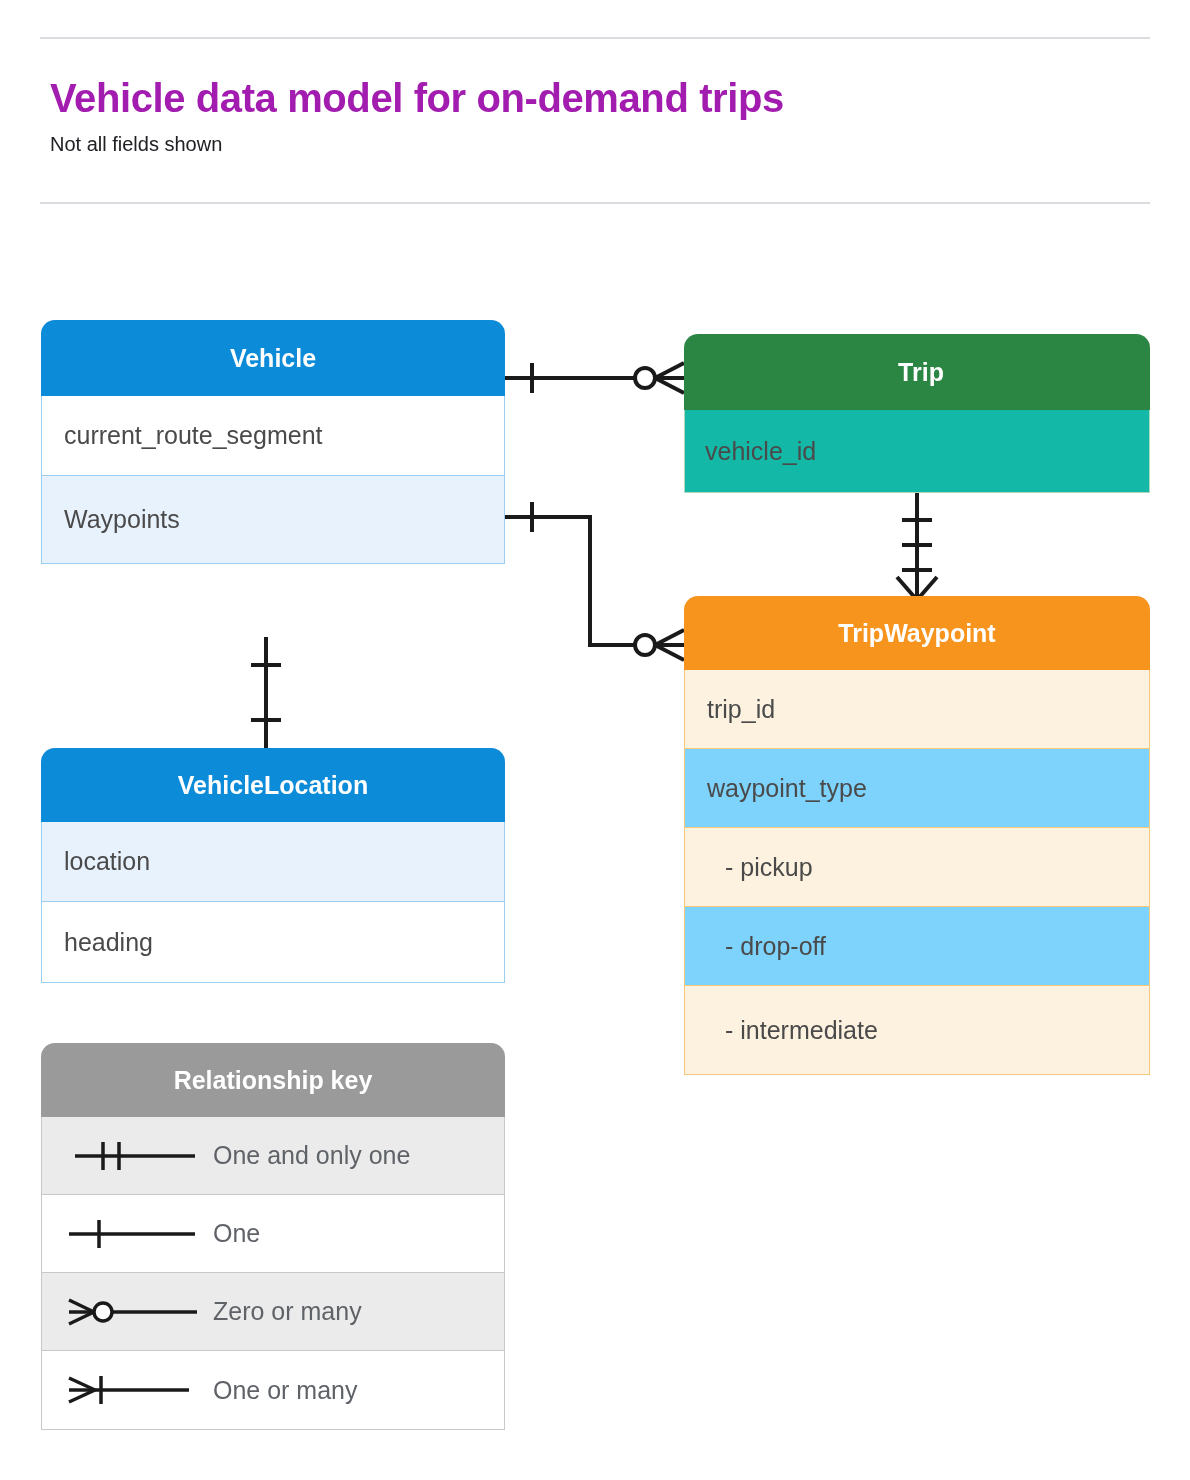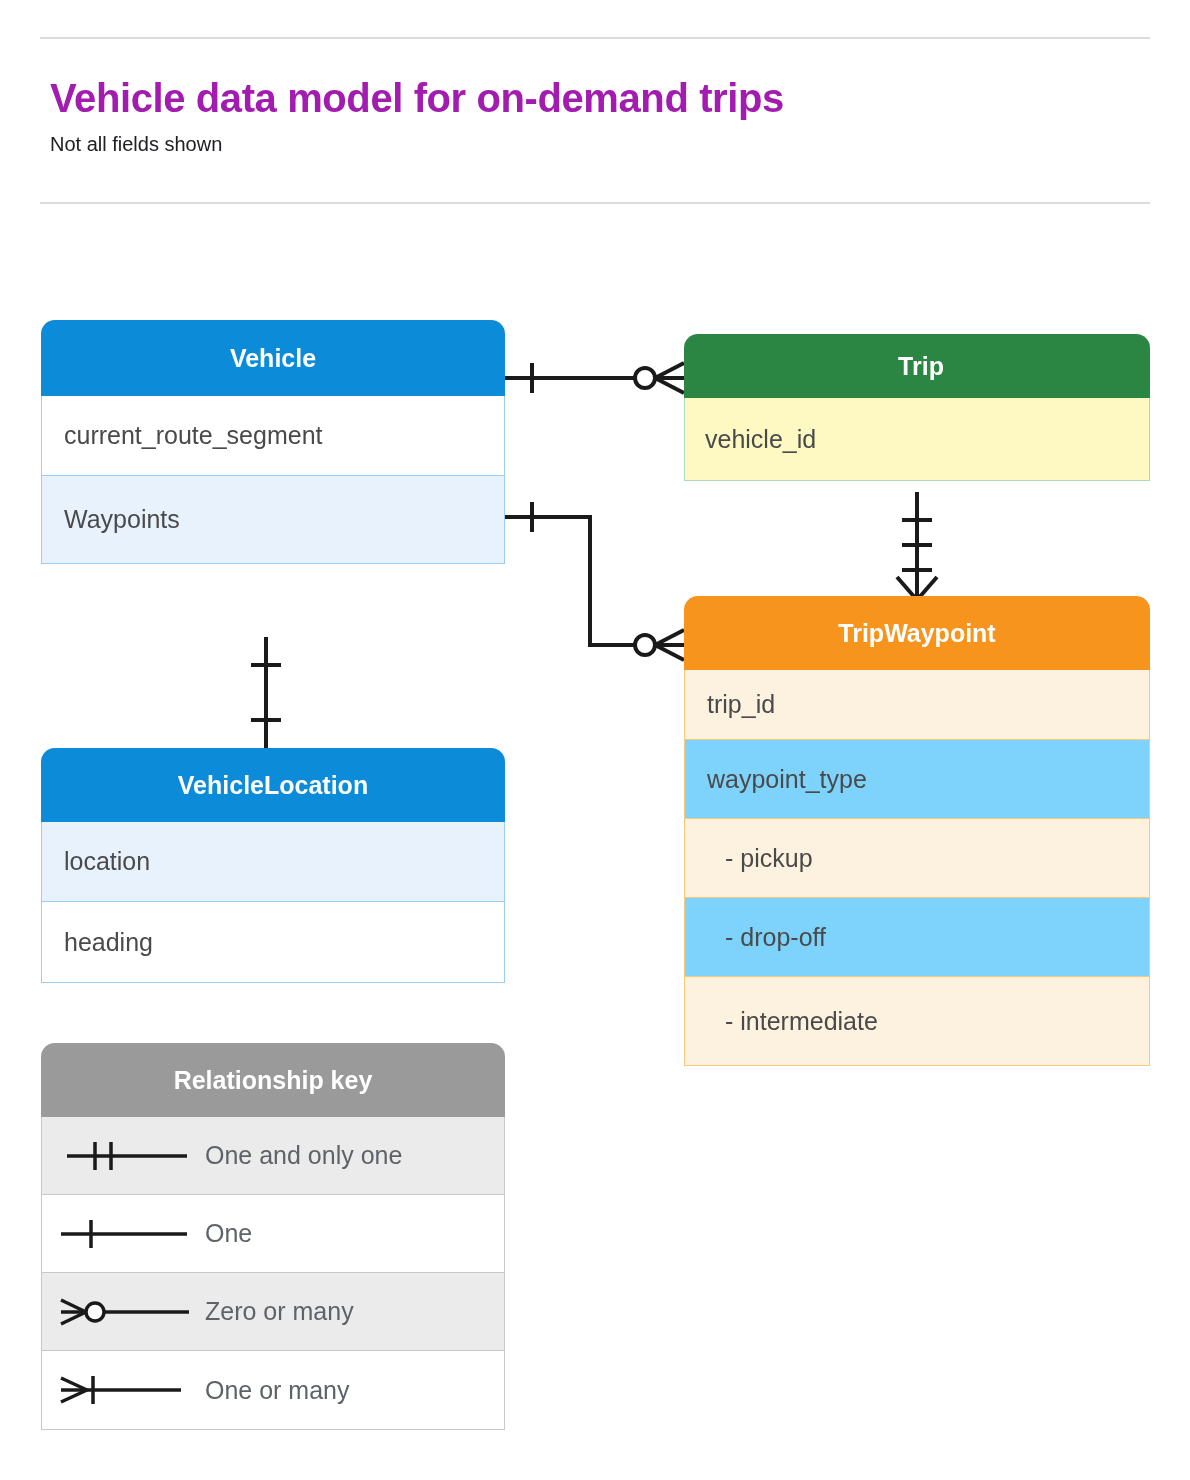--- a/index.html
+++ b/index.html
@@ -80,37 +80,37 @@
   
   .theme-blue .entity-header { background: #0b8bd8; }
   .theme-blue .entity-rows   { border-color: #9ccef2; }
   .theme-blue .entity-row    { border-bottom-color: #9ccef2; background: #ffffff; }
   .theme-blue .entity-row.alt{ background: #e8f2fd; }
 
   
   .theme-green .entity-header { background: #2b8644; }
   .theme-green .entity-rows   { border-color: #aed9bb; }
   .theme-green .entity-row    { border-bottom-color: #aed9bb; background: #ffffff; }
-  .theme-green .entity-row.alt{ background: #fef9c3; padding-left: 20px; }
+  .theme-green .entity-row.alt{ background: #14b8a6; padding-left: 20px; }
 
   
   .theme-orange .entity-header { background: #f7941e; }
   .theme-orange .entity-rows   { border-color: #f8c97a; }
   .theme-orange .entity-row    { border-bottom-color: #f8c97a; background: #7dd3fc; }
   .theme-orange .entity-row.alt{ background: #fdf2df; }
 
   
   .theme-gray .entity-header { background: #9a9a9a; }
   .theme-gray .entity-rows   { border-color: #c8c8c8; }
   .theme-gray .entity-row    { border-bottom-color: #c8c8c8; background: #ffffff; }
   .theme-gray .entity-row.alt{ background: #ebebeb; }
 
   
   #legend .entity-row {
-    padding-left: 3px;
+    padding-left: 11px;
     font-size: 25px;
     color: #5f6368;
   }
   .legend-symbol {
     width: 160px;
     flex: 0 0 160px;
     height: 100%;
     display: flex;
     align-items: center;
     justify-content: center;
@@ -173,30 +173,30 @@
 
 <div class="entity theme-blue" id="vehicle" style="left:41px; top:320px; width:464px;">
   <div class="entity-header" style="height:76px;">Vehicle</div>
   <div class="entity-rows">
     <div class="entity-row" style="height:80px;">current_route_segment</div>
     <div class="entity-row alt" style="height:87px;">Waypoints</div>
   </div>
 </div>
 
 <div class="entity theme-green" id="trip" style="left:684px; top:334px; width:466px;">
-  <div class="entity-header" style="height:64px;padding-left:8px;">Trip</div>
+  <div class="entity-header" style="height:76px;padding-left:8px;">Trip</div>
   <div class="entity-rows">
     <div class="entity-row alt" style="height:82px;">vehicle_id</div>
   </div>
 </div>
 
 <div class="entity theme-orange" id="trip-waypoint" style="left:684px; top:596px; width:466px;">
   <div class="entity-header" style="height:74px;">TripWaypoint</div>
   <div class="entity-rows">
-    <div class="entity-row alt" style="height:70px;">trip_id</div>
+    <div class="entity-row alt" style="height:79px;">trip_id</div>
     <div class="entity-row" style="height:79px;">waypoint_type</div>
     <div class="entity-row alt" style="height:79px; padding-left:40px;">- pickup</div>
     <div class="entity-row" style="height:79px; padding-left:40px;">- drop-off</div>
     <div class="entity-row alt" style="height:88px; padding-left:40px;">- intermediate</div>
   </div>
 </div>
 
 <div class="entity theme-blue" id="vehicle-location" style="left:41px; top:748px; width:464px;">
   <div class="entity-header" style="height:74px;">VehicleLocation</div>
   <div class="entity-rows">

